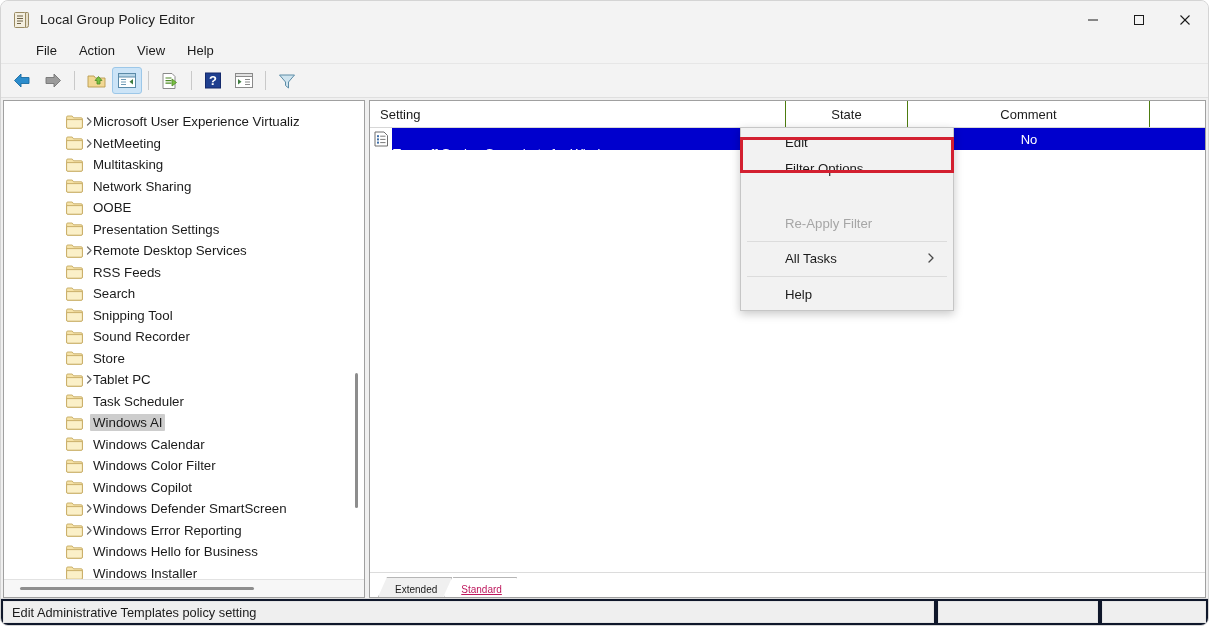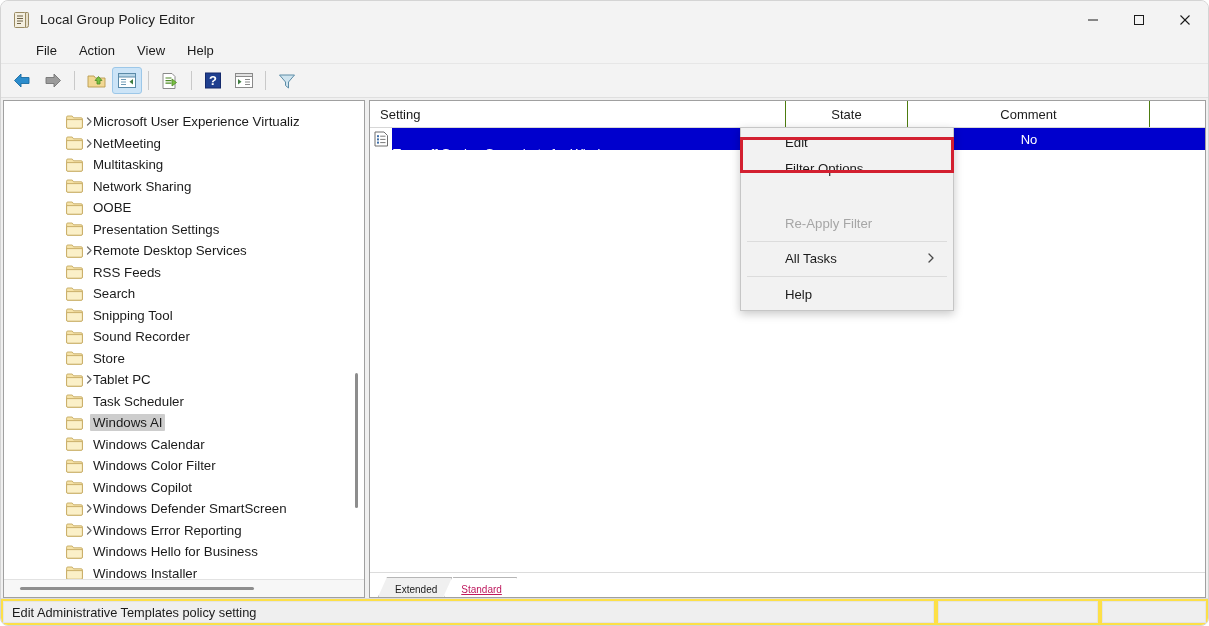--- a/index.html
+++ b/index.html
@@ -326,21 +326,21 @@
     color: #be185d;
     text-decoration: underline;
   }
 
   
   .statusbar {
     height: 27px;
     min-height: 27px;
     display: flex;
     align-items: stretch;
-    background: #fde047;
+    background: #0f172a;
     border-top: 1px solid #dcdcdc;
     padding: 2px;
     box-sizing: border-box;
   }
   .status-cell {
     background: #efefef;
     border: 1px solid #e4e4e4;
     display: flex;
     align-items: center;
     font-size: 12.8px;

